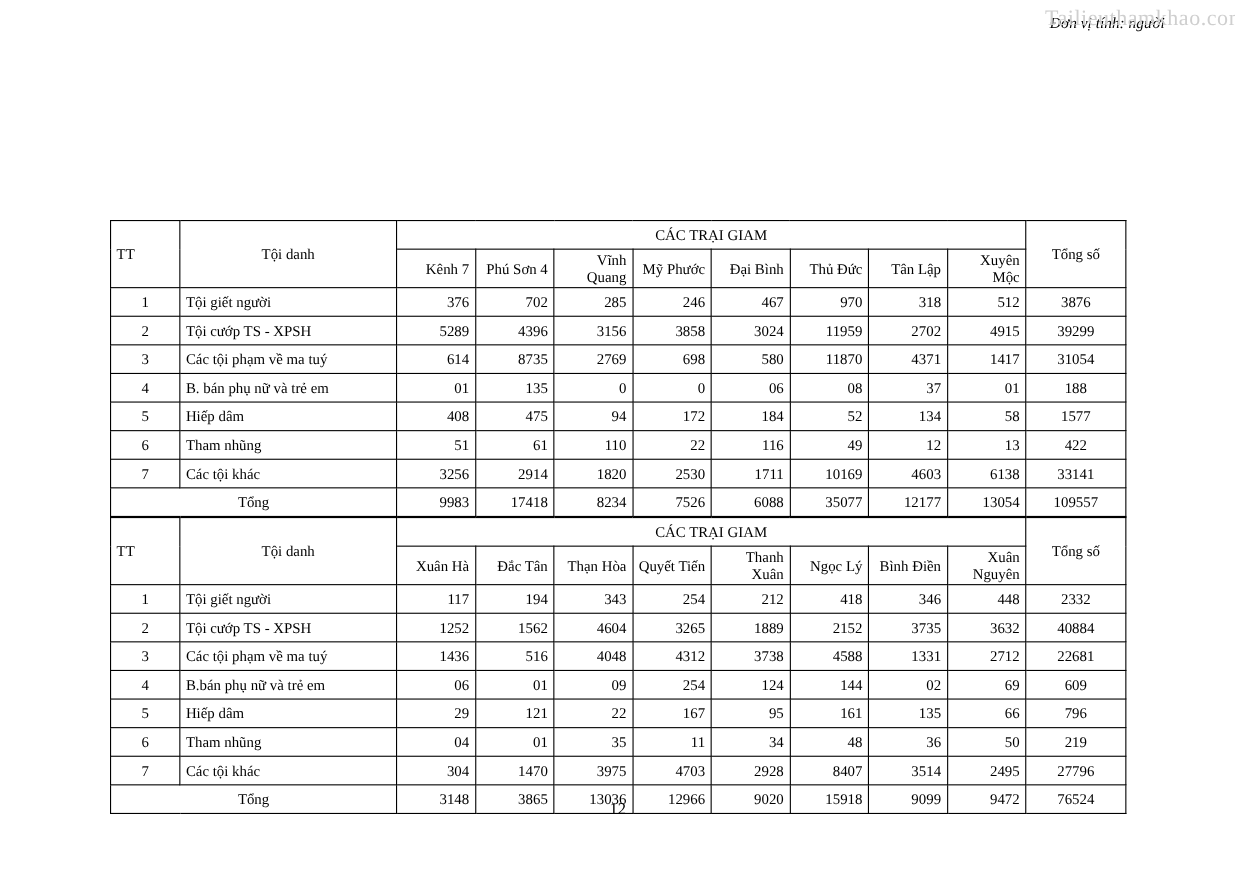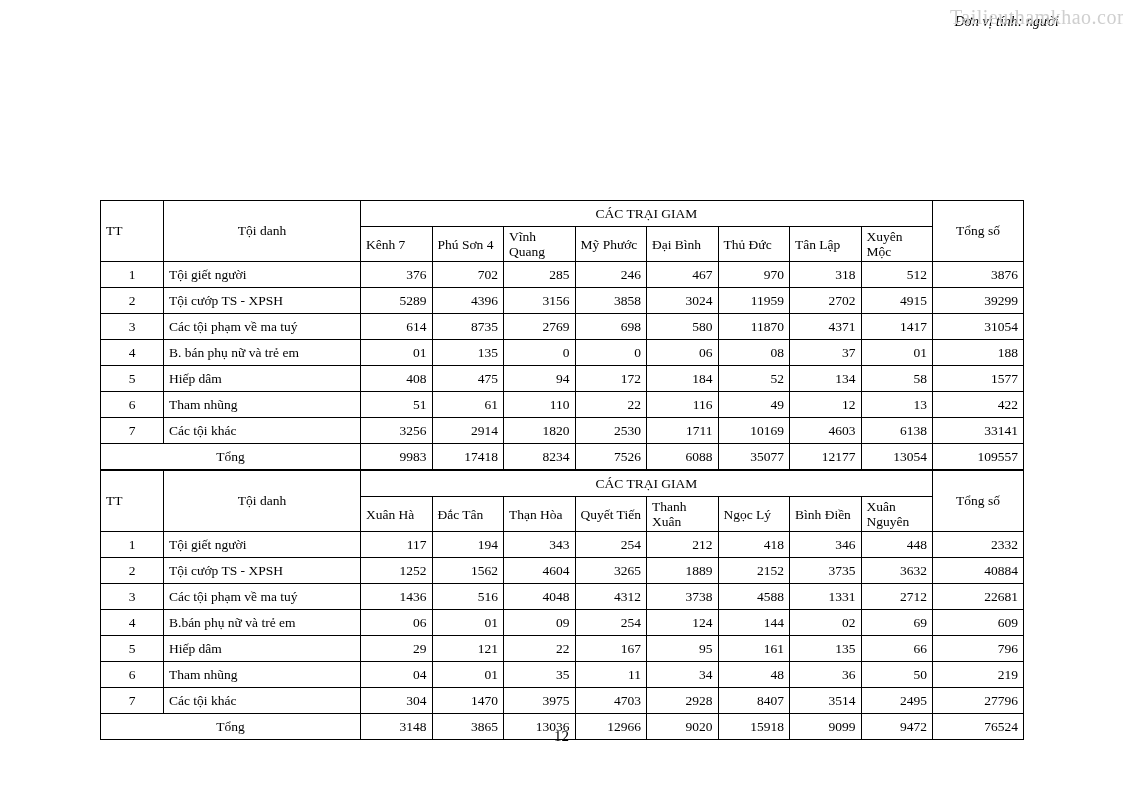--- a/index.html
+++ b/index.html
@@ -69,29 +69,29 @@
     font-size: 13.5px;
     font-weight: normal;
     padding: 2px 5px;
     height: 21px;
     vertical-align: middle;
   }
   .c-tt { width: 52px; text-align: center; }
   .c-name { width: 186px; text-align: left; }
   .c-num { width: 74px; text-align: right; }
   .c-num-wide { width: 86px; text-align: right; }
-  .c-total { width: 80px; text-align: right; font-weight: bold; }
+  .c-total { width: 80px; text-align: center; font-weight: bold; }
   .hdr-group {
     text-align: center;
     font-weight: bold;
     font-size: 14.5px;
     height: 26px;
   }
   .hdr-cell {
-    text-align: left;
+    text-align: right;
     font-weight: bold;
     font-size: 13.5px;
     line-height: 1.12;
     height: 42px;
   }
   .hdr-tt {
     text-align: left;
     font-weight: bold;
     font-size: 14px;
   }

